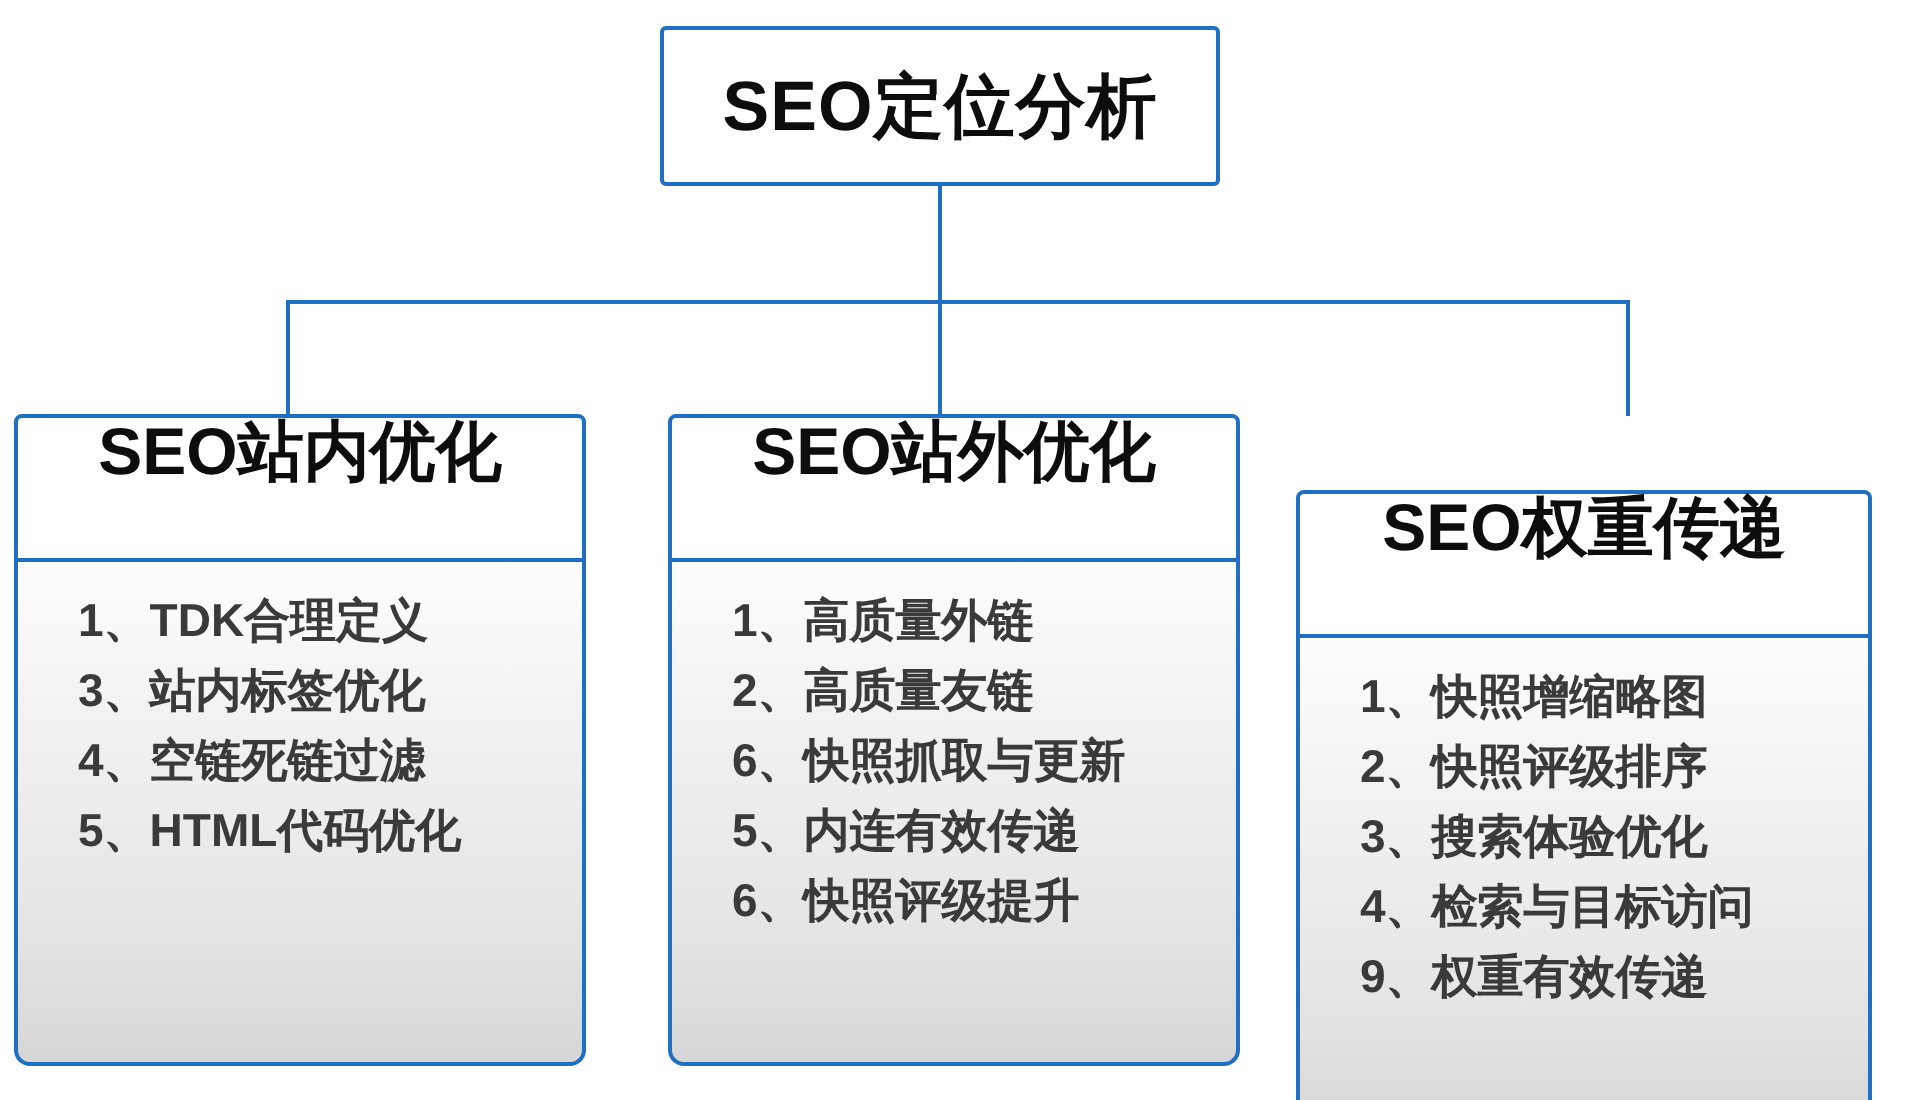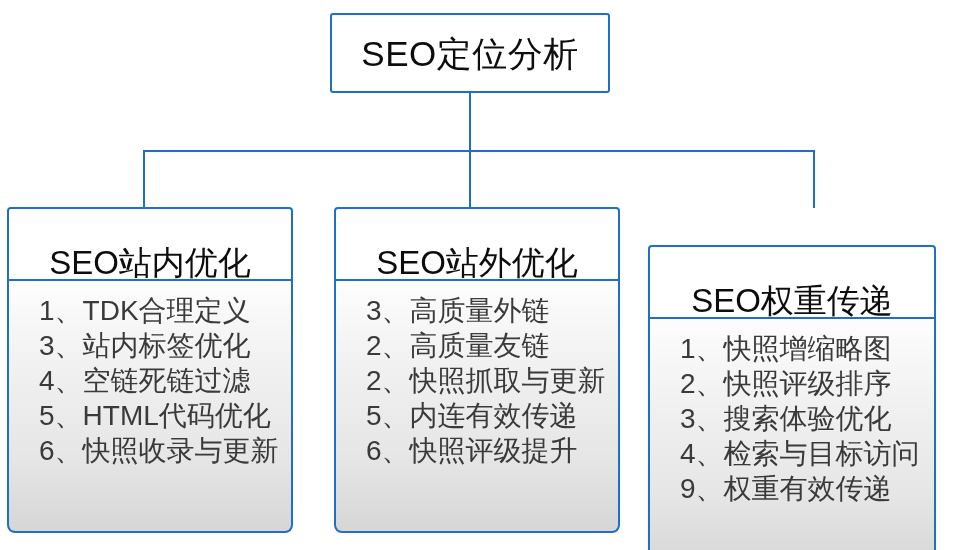--- a/index.html
+++ b/index.html
@@ -9,20 +9,21 @@
   }
   body {
     font-family: "Liberation Sans", "DejaVu Sans", sans-serif;
   }
   #canvas {
     position: relative;
     width: 960px;
     height: 550px;
     background: #ffffff;
     overflow: hidden;
+    font-weight: bold;
   }
 
   
   .root-box {
     position: absolute;
     left: 330px;
     top: 13px;
     width: 280px;
     height: 80px;
     box-sizing: border-box;
@@ -63,21 +64,21 @@
   .col-2 { left: 334px; }
   .col-3 { left: 648px; width: 288px; margin-top: 38px; }
 
   .col-header {
     box-sizing: border-box;
     height: 74px;
     border: 2px solid #1f6fc4;
     border-radius: 4px 4px 0 0;
     background: #ffffff;
     display: flex;
-    align-items: flex-end;
+    align-items: flex-start;
     justify-content: center;
   }
   .col-header-title {
     font-size: 33px;
     color: #0d0d0d;
     line-height: 1;
     white-space: nowrap;
   }
 
   .col-body {
@@ -89,21 +90,21 @@
     background: linear-gradient(to bottom, #fdfdfd 0%, #f2f2f2 30%, #e6e6e6 70%, #d6d6d6 100%);
     padding: 12px 0 0 30px;
     overflow: hidden;
   }
   .col-list {
     list-style: none;
     margin: 0;
     padding: 0;
   }
   .col-list li {
-    font-size: 28px;
+    font-size: 23px;
     line-height: 35px;
     color: #3a3a3a;
     white-space: nowrap;
   }
 </style>
 </head>
 <body>
 
 <div id="canvas">
 
@@ -120,34 +121,33 @@
   <div class="col col-1">
     <div class="col-header">
       <span class="col-header-title">SEO站内优化</span>
     </div>
     <div class="col-body">
       <ul class="col-list">
         <li>1、TDK合理定义</li>
         <li>3、站内标签优化</li>
         <li>4、空链死链过滤</li>
         <li>5、HTML代码优化</li>
-        <li>6、快照收录与更新</li>
       </ul>
     </div>
   </div>
 
   <div class="col col-2">
     <div class="col-header">
       <span class="col-header-title">SEO站外优化</span>
     </div>
     <div class="col-body">
       <ul class="col-list">
-        <li>3、高质量外链</li>
+        <li>1、高质量外链</li>
         <li>2、高质量友链</li>
-        <li>2、快照抓取与更新</li>
+        <li>6、快照抓取与更新</li>
         <li>5、内连有效传递</li>
         <li>6、快照评级提升</li>
       </ul>
     </div>
   </div>
 
   <div class="col col-3">
     <div class="col-header">
       <span class="col-header-title">SEO权重传递</span>
     </div>

